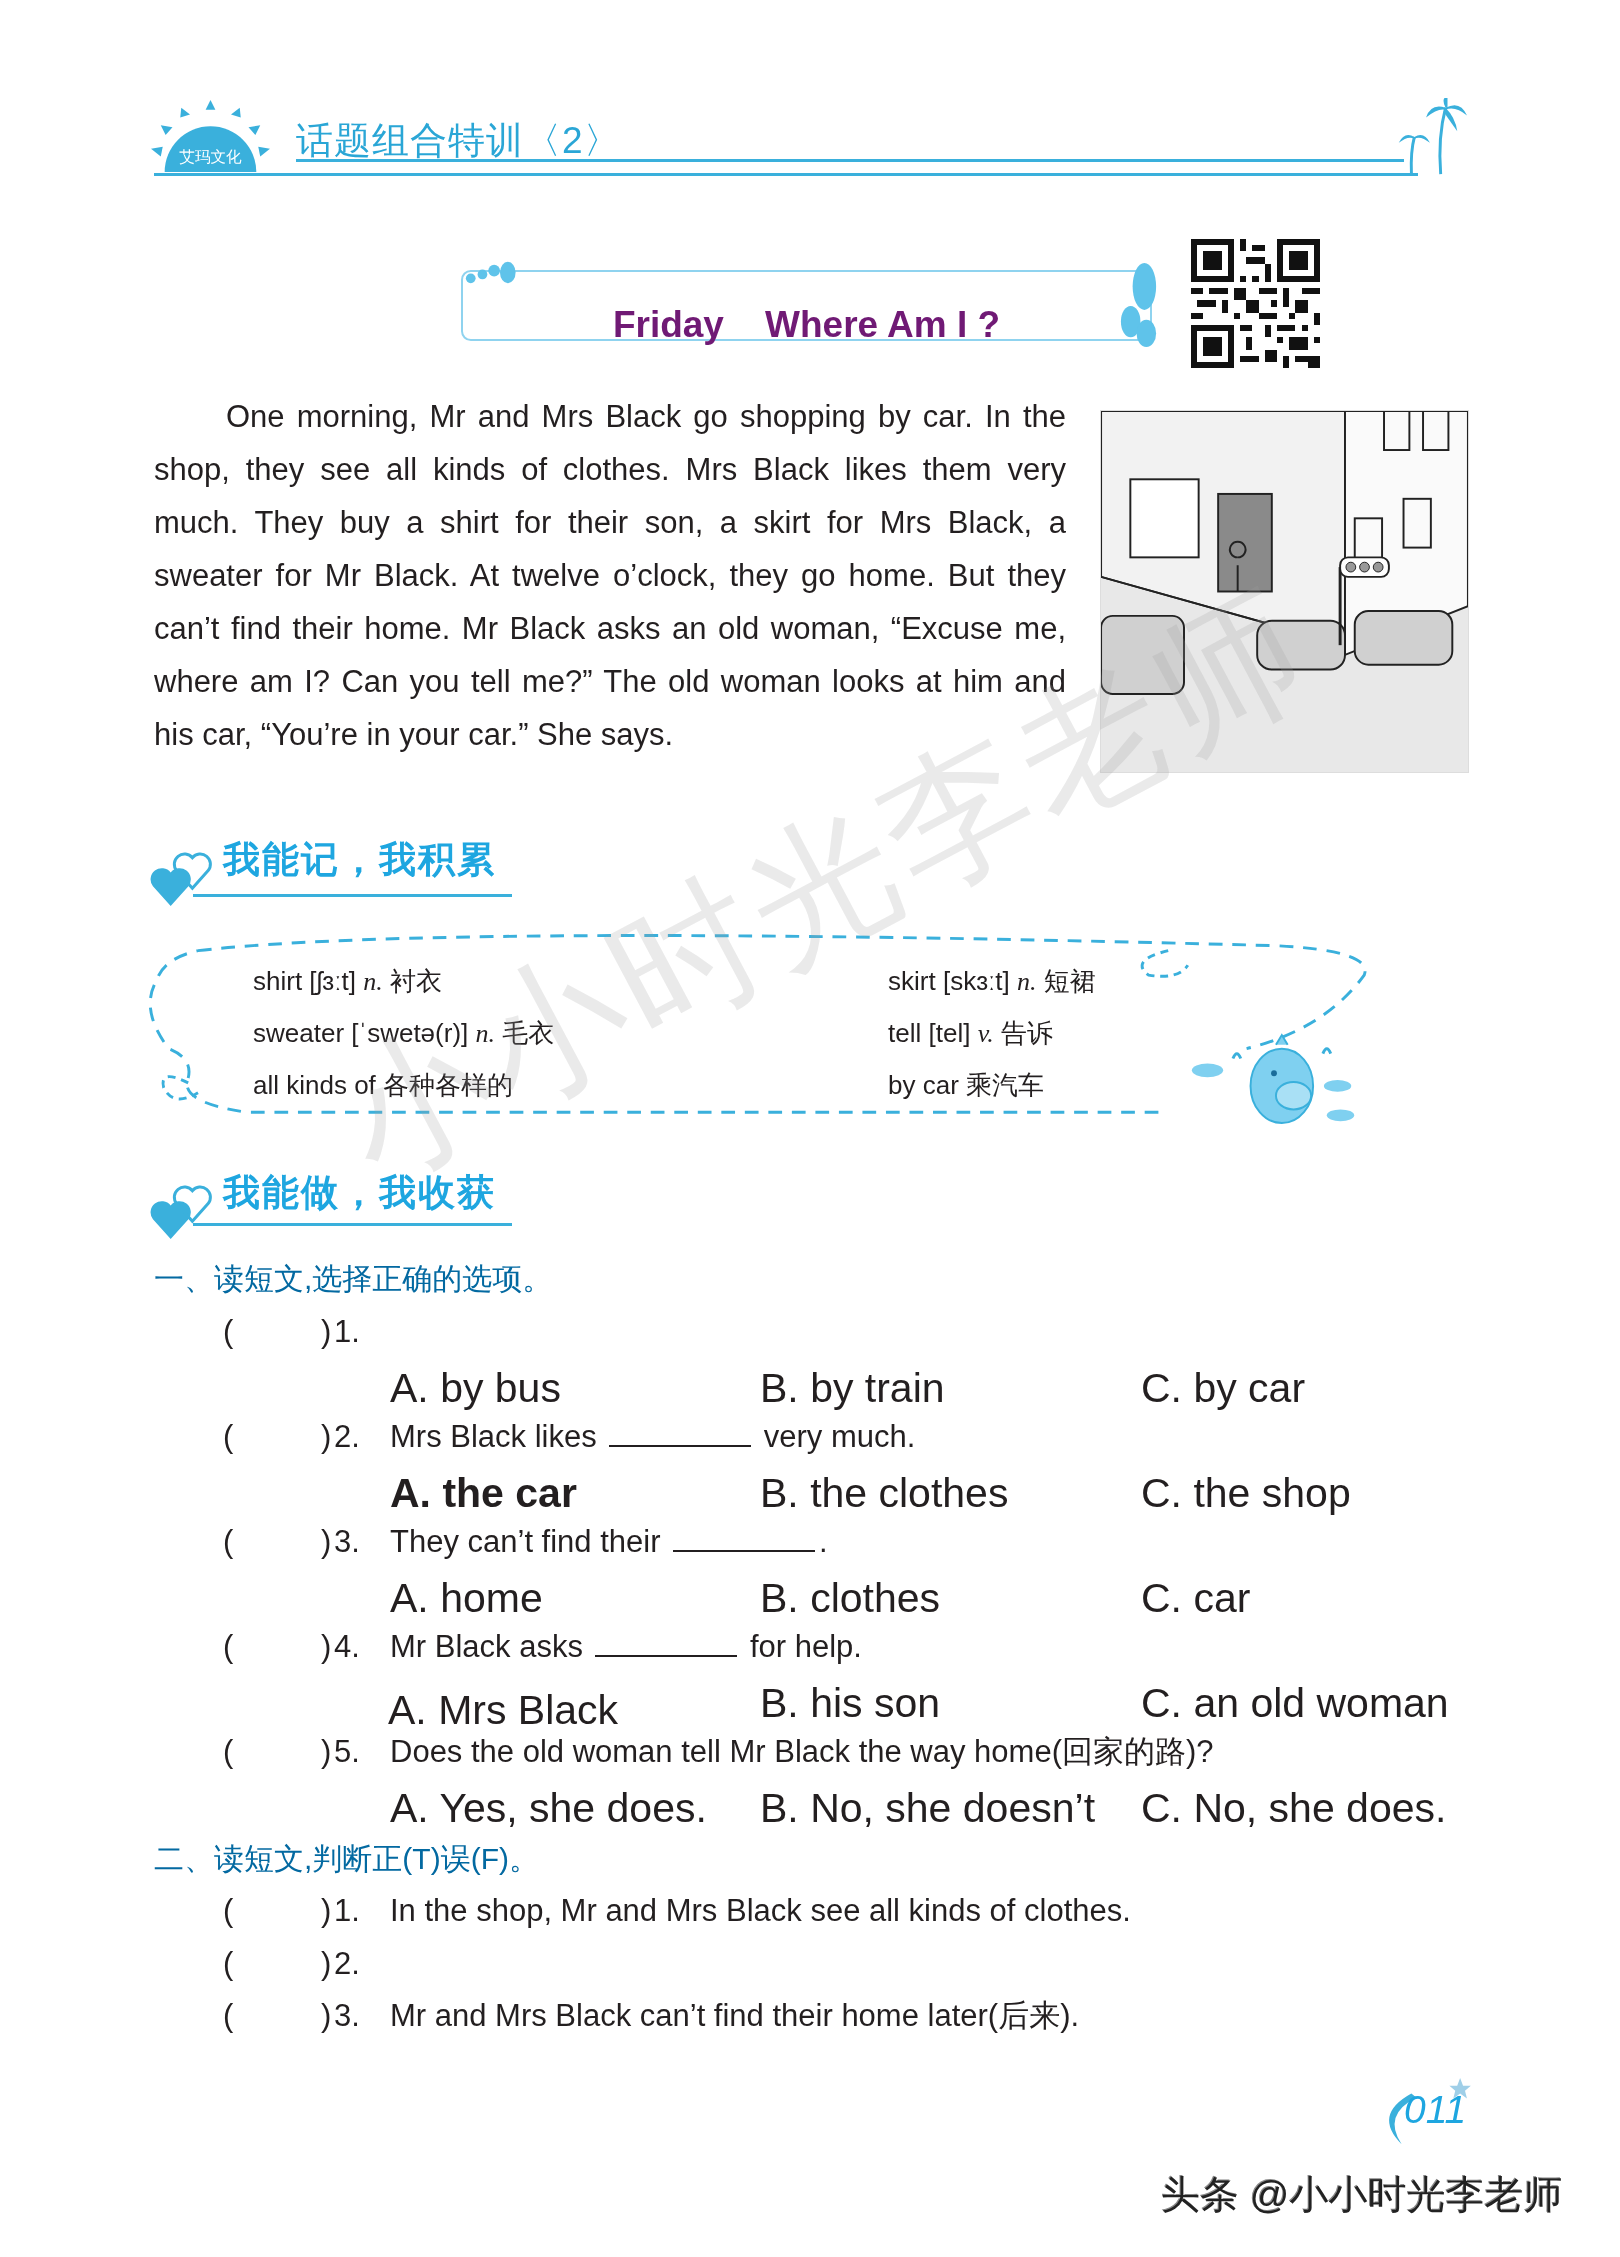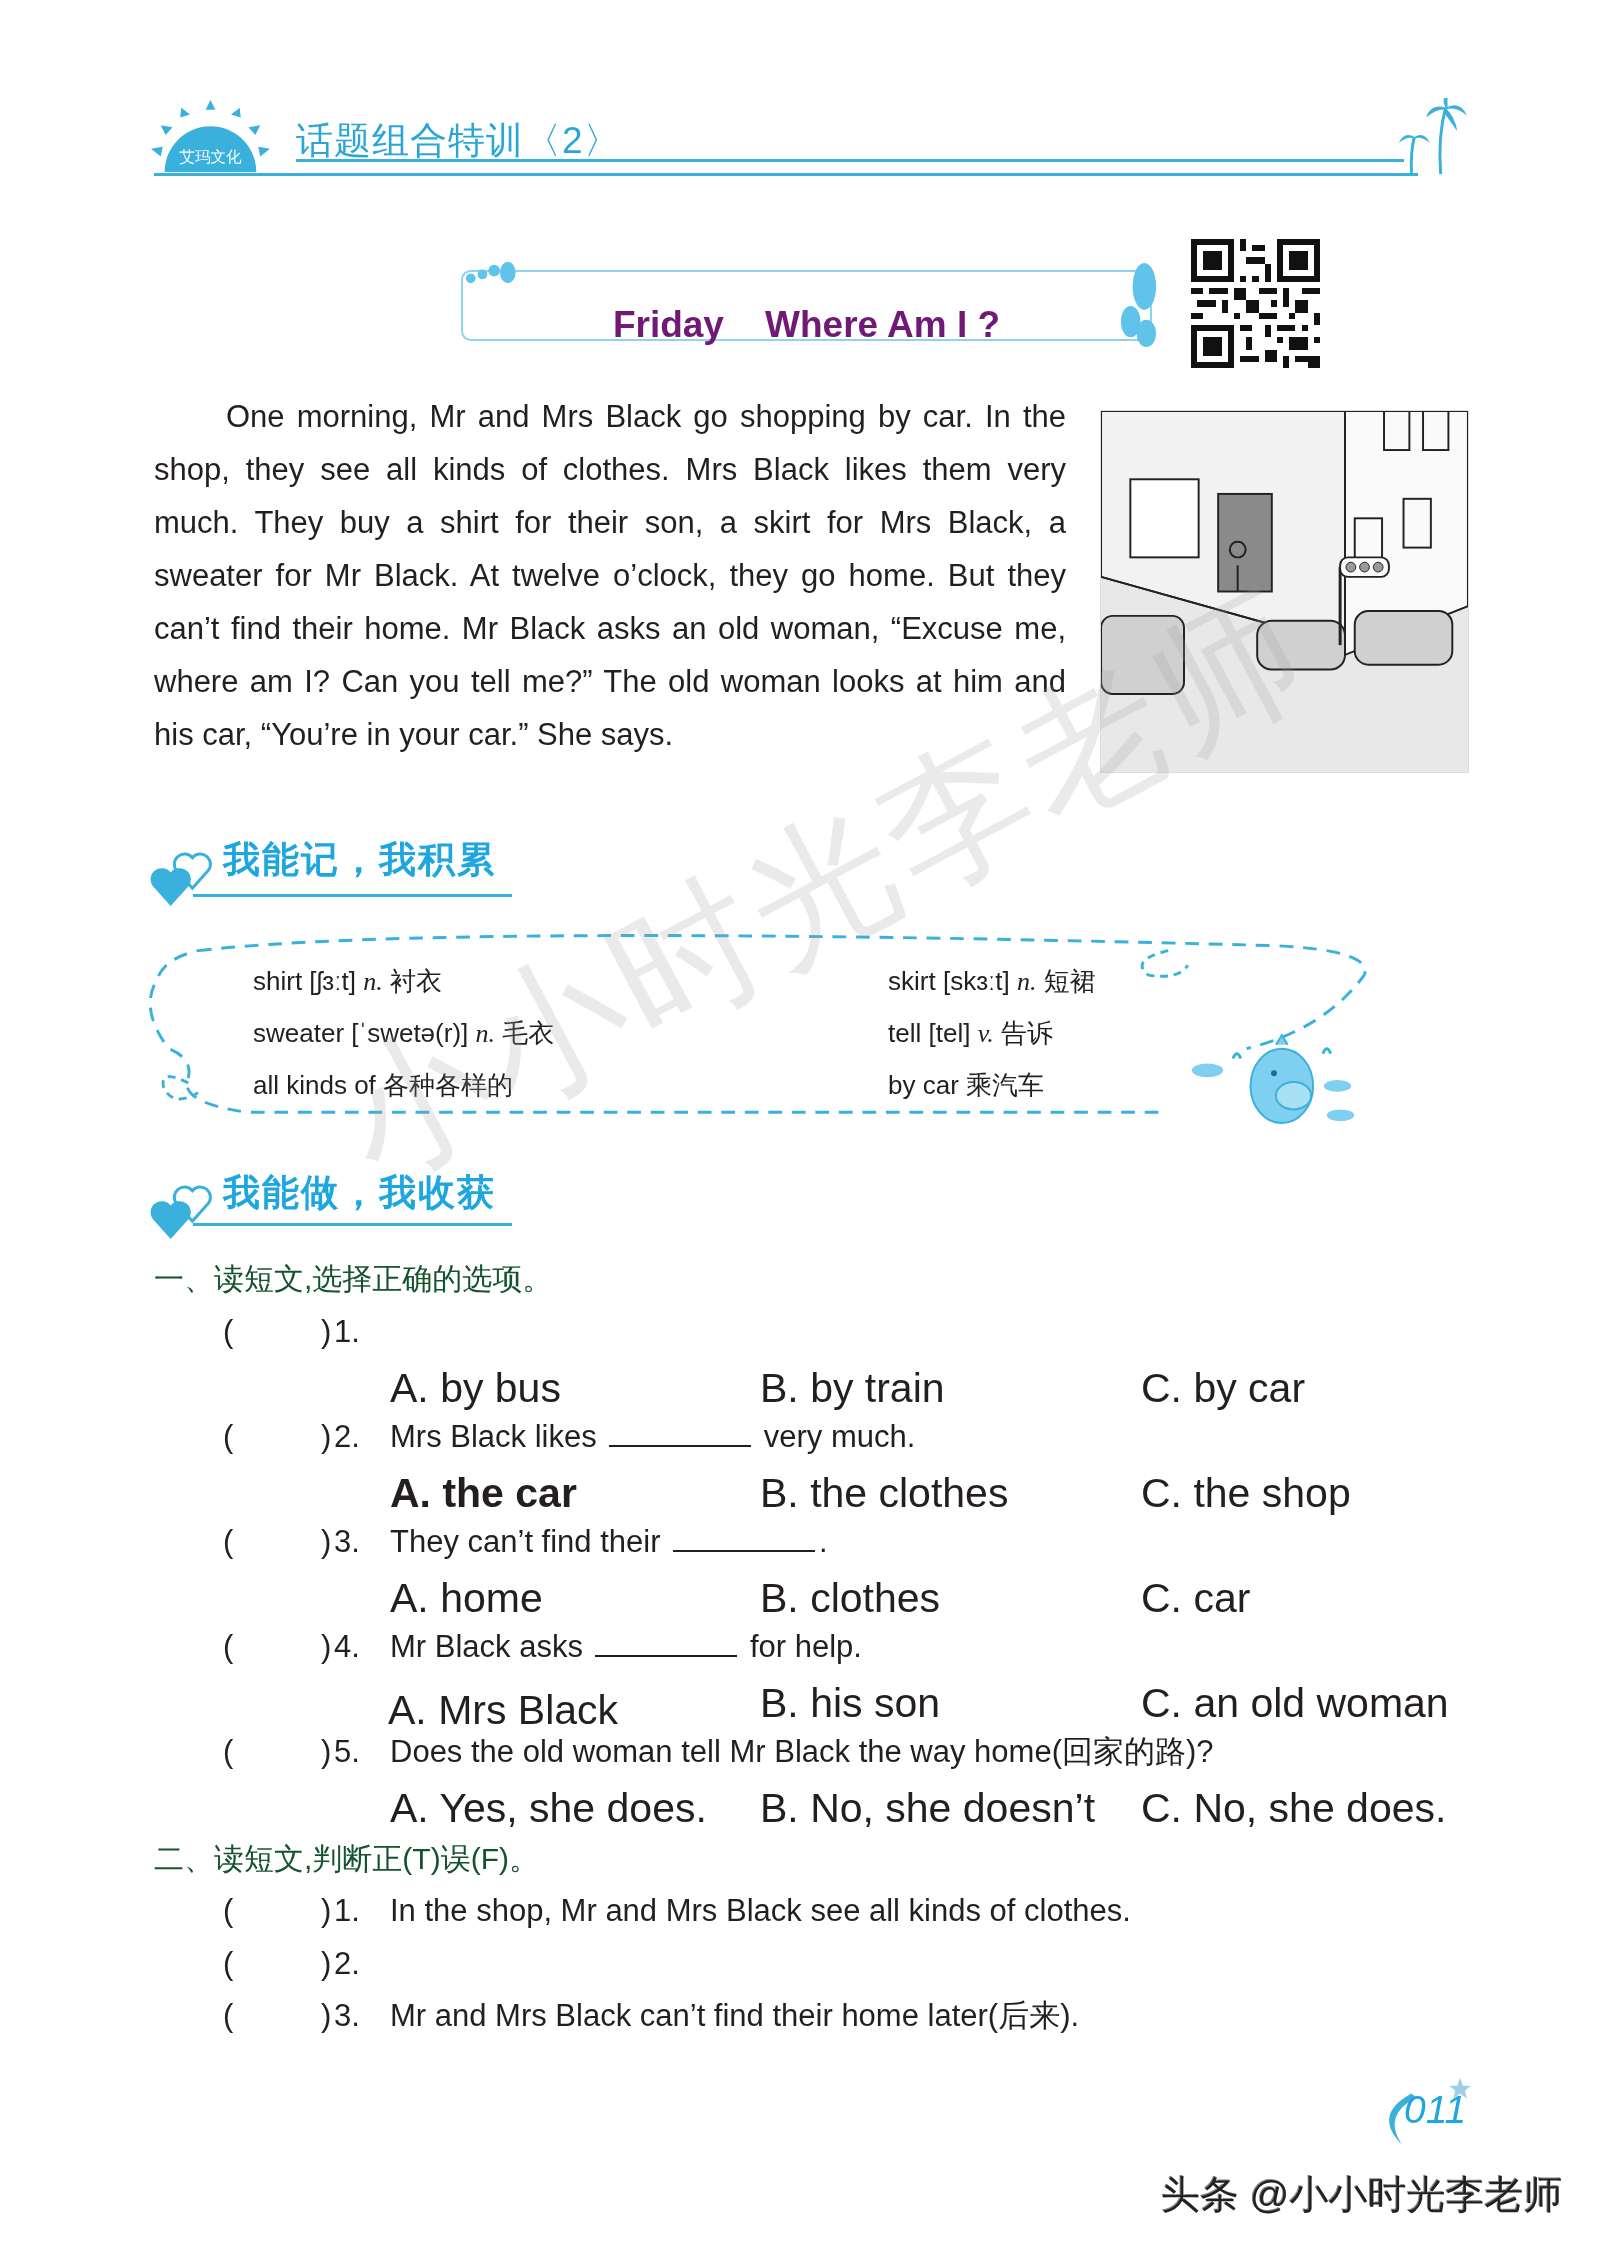--- a/index.html
+++ b/index.html
@@ -26,21 +26,21 @@
   .sec-line{height:2.9px;background:#3ab0dc;}
   .hearts{width:69px;height:69px;}
   
   .vocab-box{left:149px;top:921px;width:1225px;height:216px;}
   .vocab-item{font-size:26px;white-space:nowrap;}
   .vocab-item i{font-family:"Liberation Serif","DejaVu Serif",serif;}
   .bird{left:1186px;top:1029px;width:176px;height:108px;}
   
   .watermark{left:353px;top:1039px;font-size:147px;color:rgba(160,160,160,0.22);transform:rotate(-28deg);transform-origin:left center;white-space:nowrap;letter-spacing:5.9px;pointer-events:none;}
   
-  .part-head{font-size:30px;color:#14532d;white-space:nowrap;}
+  .part-head{font-size:30px;color:#0369a1;white-space:nowrap;}
   .q-row{font-size:31px;white-space:nowrap;height:53px;line-height:53px;}
   .paren-l{position:absolute;left:0;}
   .paren-r{position:absolute;left:98px;}
   .q-num{position:absolute;left:111px;}
   .q-text{position:absolute;left:167px;}
   .blank{display:inline-block;width:142px;border-bottom:2px solid #231f20;height:27.4px;vertical-align:baseline;margin:0 3.9px;}
   .opt{position:absolute;font-size:41px;white-space:nowrap;}
   .page-num{left:1372px;top:2076px;width:108px;height:78px;}
   .page-num-text{left:1404px;top:2088px;font-size:39px;font-style:italic;color:#1ea6e0;}
   .footer-wm{left:1161px;top:2168px;font-size:39px;color:#222;white-space:nowrap;text-shadow:1px 1px 0 #fff,-1px -1px 0 #888;}

